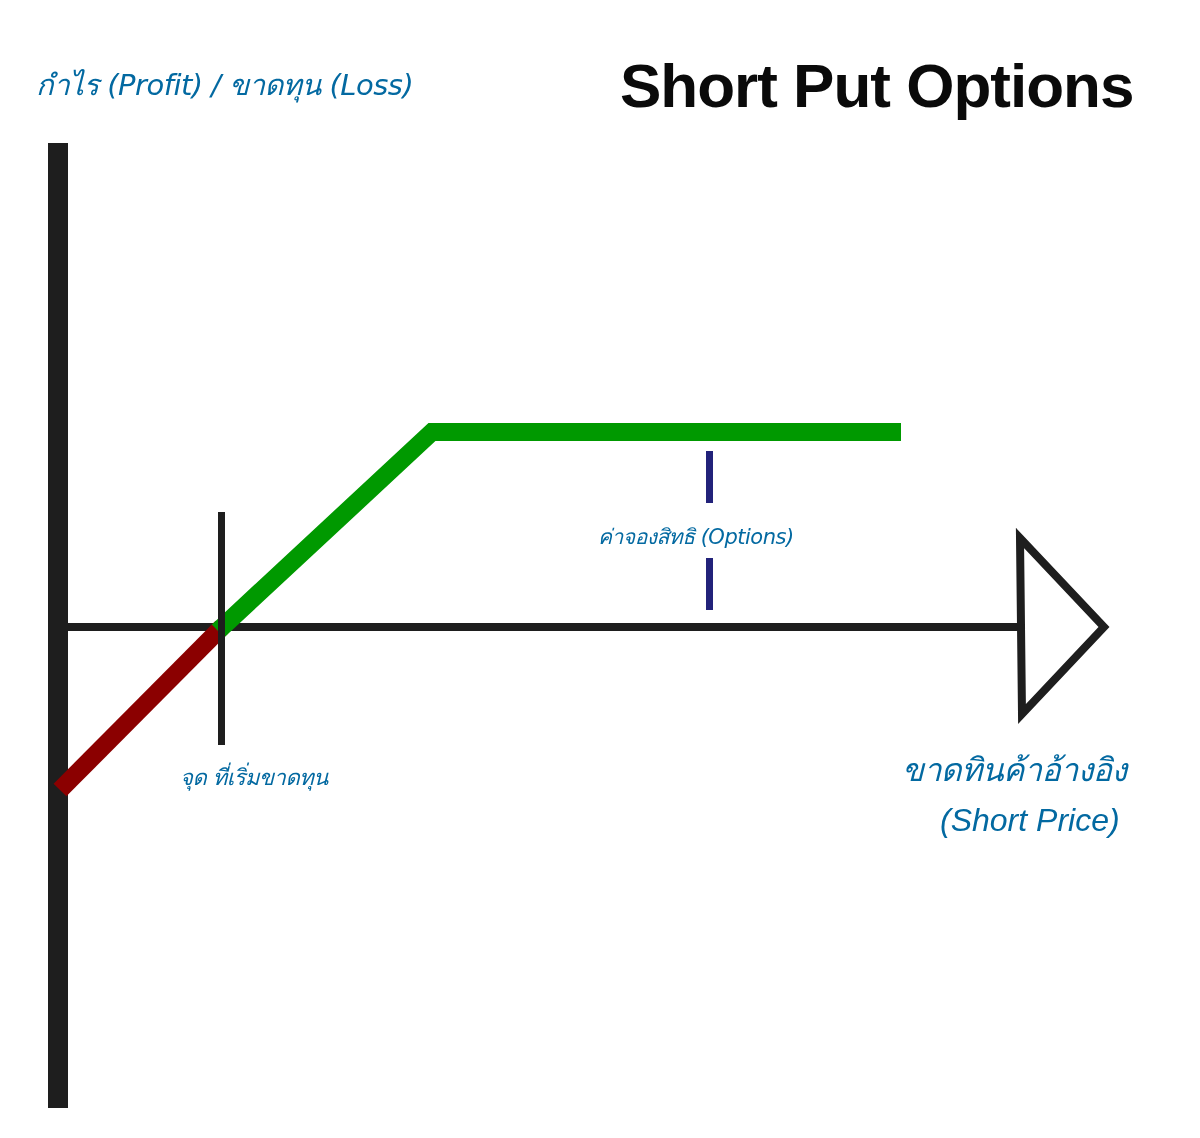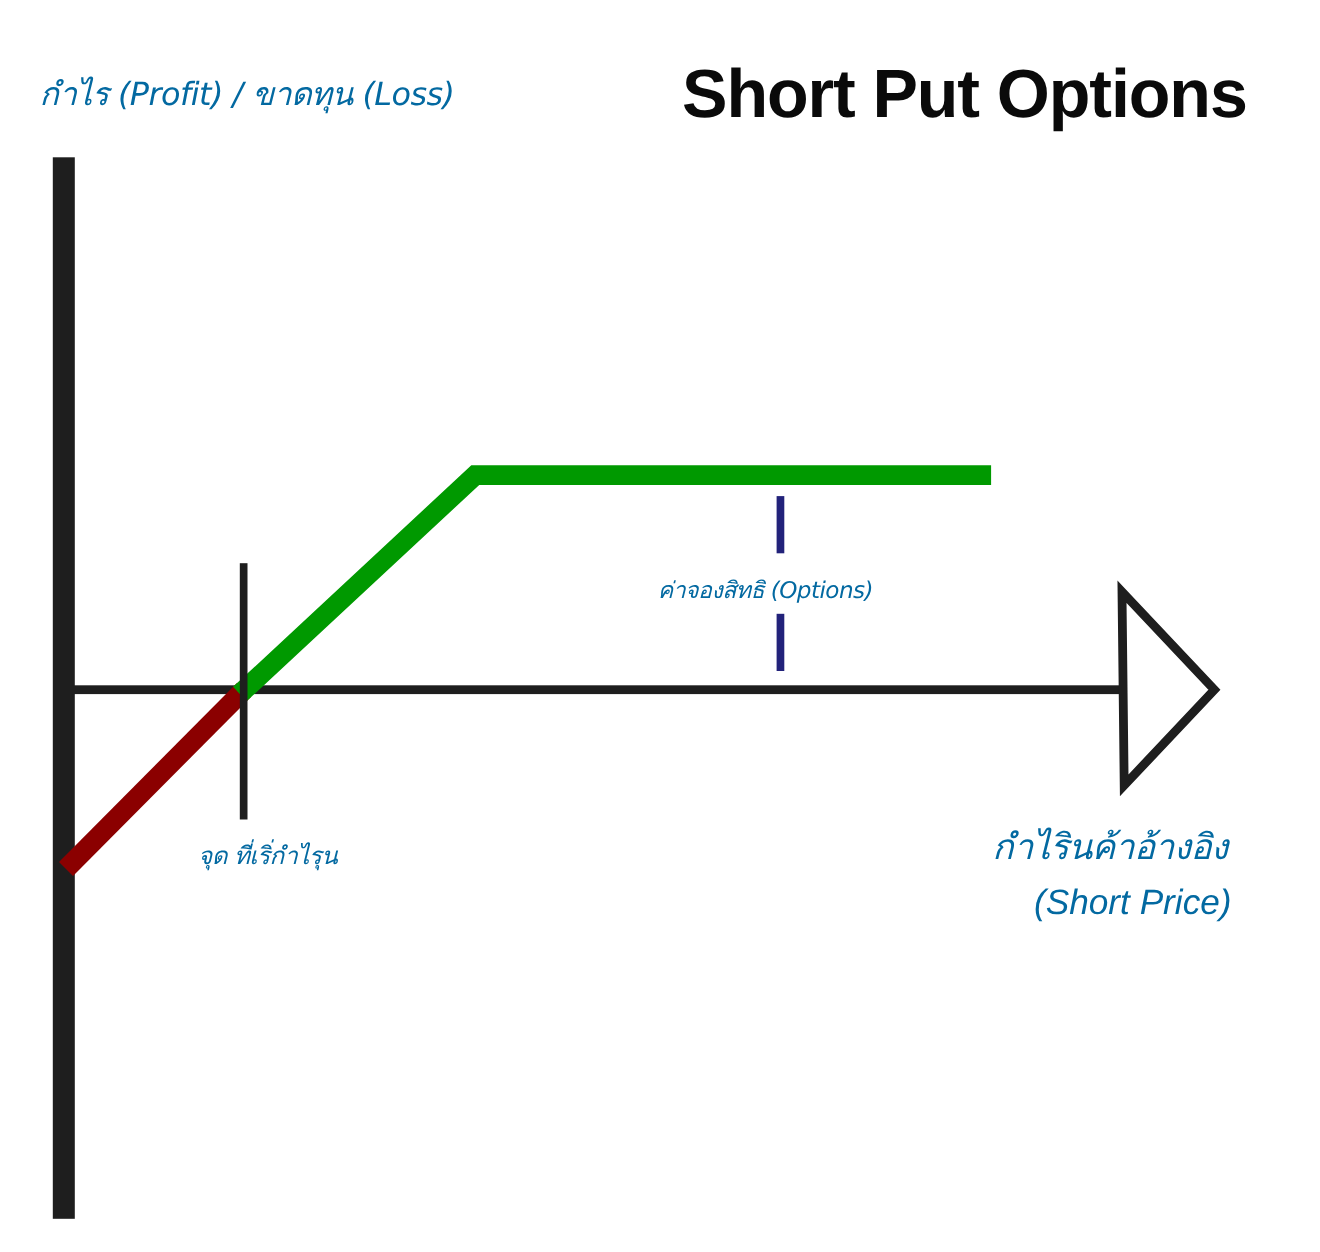--- a/index.html
+++ b/index.html
@@ -91,15 +91,15 @@
 
   <rect x="218" y="512" width="7" height="233" fill="#1e1e1e"></rect>
 
   <rect x="706" y="451" width="7" height="52" fill="#22227a"></rect>
   <rect x="706" y="558" width="7" height="52" fill="#22227a"></rect>
 </svg>
 
 <div class="title">Short Put Options</div>
 <div class="label y-label">กำไร (Profit) / ขาดทุน (Loss)</div>
 <div class="label premium-label">ค่าจองสิทธิ (Options)</div>
-<div class="label breakeven-label">จุด ที่เริ่กำไรุน</div>
-<div class="label x-label-th">กำไรินค้าอ้างอิง</div>
+<div class="label breakeven-label">จุด ที่เริ่มขาดทุน</div>
+<div class="label x-label-th">ขาดทินค้าอ้างอิง</div>
 <div class="label x-label-en">(Short Price)</div>
 
 </body></html>

